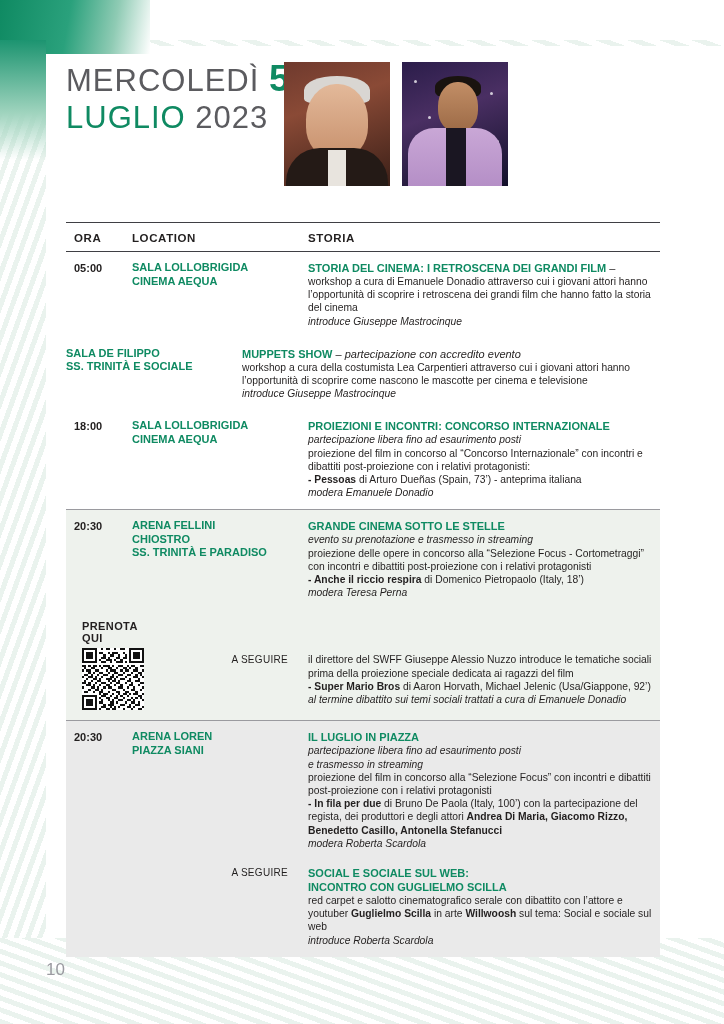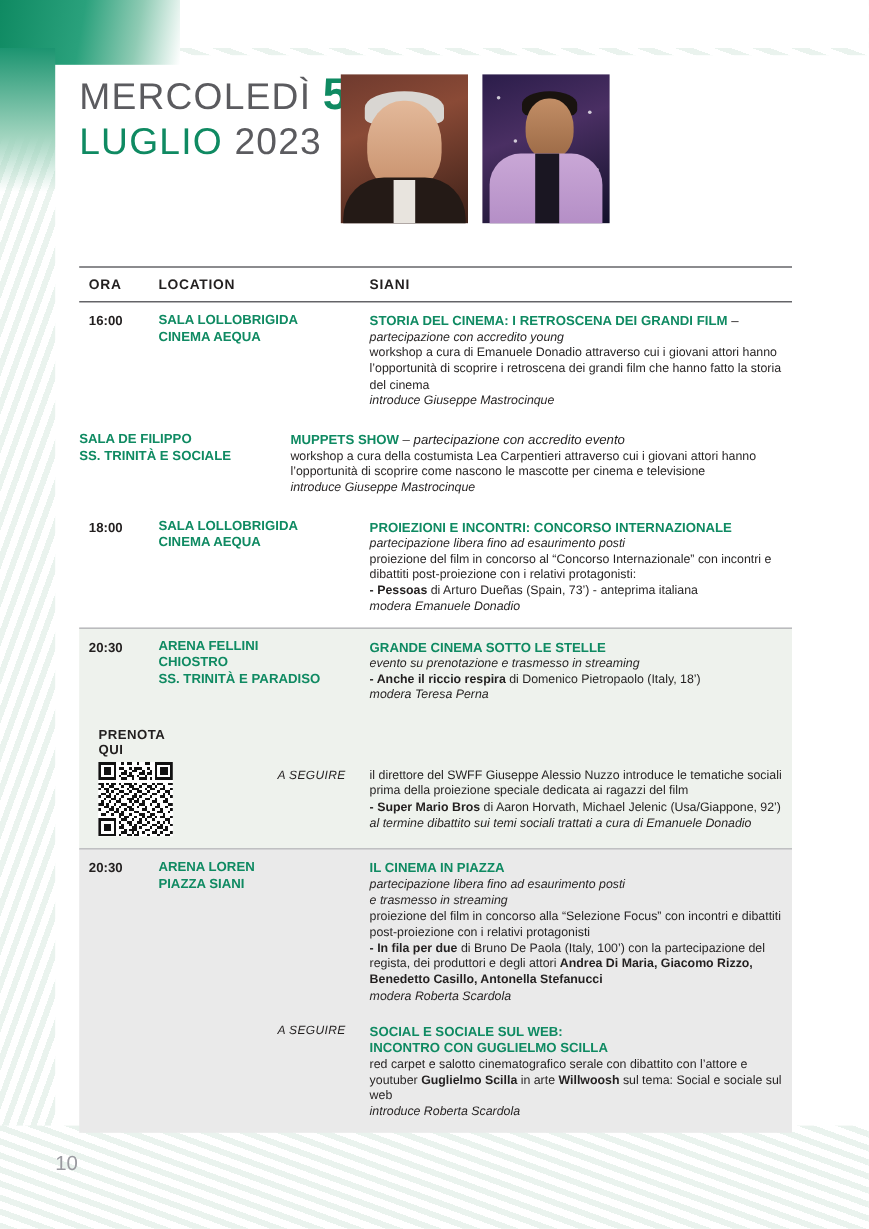--- a/index.html
+++ b/index.html
@@ -144,21 +144,21 @@
   .row .c-eve { font-size:10.3px; line-height:13.2px; color:#221f1f; }
   .ev-title { font-weight:700; color:#0f8a62; font-size:11px; line-height:14px; }
   .ev-title .dash { color:#221f1f; font-weight:400; }
   .ev-it { font-style:italic; }
   .ev-b { font-weight:700; }
 
   .shaded { background:#eef2ed; }
   .shaded2 { background:#eaeaea; }
 
   .aseguire {
-    font-size:10px; font-style:italic; font-weight:400; color:#221f1f;
+    font-size:10px; font-weight:400; color:#221f1f;
     text-align:right; padding-right:12px; letter-spacing:.3px;
   }
 
   .qr-block { margin-top:10px; padding-left:8px; }
   .qr-label { font-size:11px; font-weight:700; letter-spacing:.4px; color:#221f1f; margin-bottom:4px; }
   .qr {
     width:62px; height:62px;
     background:#ffffff;
     position:relative;
   }
@@ -213,33 +213,32 @@
       </div>
     </div>
   </div>
 
   <div class="tbl">
 
     <div class="rule"></div>
     <div class="colhead">
       <div class="c-ora">ORA</div>
       <div class="c-loc">LOCATION</div>
-      <div class="c-eve">SIANI</div>
+      <div class="c-eve">STORIA</div>
     </div>
     <div class="rule"></div>
 
     <div class="row">
-      <div class="c-ora">16:00</div>
+      <div class="c-ora">05:00</div>
       <div class="c-loc" style="white-space:pre-line">SALA LOLLOBRIGIDA
 CINEMA AEQUA</div>
       <div class="c-eve">
         <div class="ev-title">
           <span>STORIA DEL CINEMA: I RETROSCENA DEI GRANDI FILM</span><span class="dash"> –</span>
         </div>
-        <div class="ev-it">partecipazione con accredito young</div>
         <div>workshop a cura di Emanuele Donadio attraverso cui i giovani attori hanno l’opportunità di scoprire i retroscena dei grandi film che hanno fatto la storia del cinema</div>
         <div class="ev-it">introduce Giuseppe Mastrocinque</div>
       </div>
     </div>
 
     <div class="row">
       <div class="c-loc" style="white-space:pre-line">SALA DE FILIPPO
 SS. TRINITÀ E SOCIALE</div>
       <div class="c-eve">
         <div class="ev-title">
@@ -269,20 +268,21 @@
 
     <div class="shaded">
       <div class="row">
         <div class="c-ora">20:30</div>
         <div class="c-loc" style="white-space:pre-line">ARENA FELLINI
 CHIOSTRO
 SS. TRINITÀ E PARADISO</div>
         <div class="c-eve">
           <div class="ev-title">GRANDE CINEMA SOTTO LE STELLE</div>
           <div class="ev-it">evento su prenotazione e trasmesso in streaming</div>
+          <div>proiezione delle opere in concorso alla “Selezione Focus - Cortometraggi” con incontri e dibattiti post-proiezione con i relativi protagonisti</div>
           <div>
             <span class="ev-b">- Anche il riccio respira</span><span> di Domenico Pietropaolo (Italy, 18’)</span>
           </div>
           <div class="ev-it">modera Teresa Perna</div>
         </div>
       </div>
 
       <div class="row" style="padding-top:0">
         <div class="c-ora">
           <div class="qr-block">
@@ -504,21 +504,21 @@
     </div>
 
     <div class="rule-thin"></div>
 
     <div class="shaded2">
       <div class="row">
         <div class="c-ora">20:30</div>
         <div class="c-loc" style="white-space:pre-line">ARENA LOREN
 PIAZZA SIANI</div>
         <div class="c-eve">
-          <div class="ev-title">IL CINEMA IN PIAZZA</div>
+          <div class="ev-title">IL LUGLIO IN PIAZZA</div>
           <div class="ev-it" style="white-space:pre-line">partecipazione libera fino ad esaurimento posti
 e trasmesso in streaming</div>
           <div>proiezione del film in concorso alla “Selezione Focus” con incontri e dibattiti post-proiezione con i relativi protagonisti</div>
           <div>
             <span class="ev-b">- In fila per due</span><span> di Bruno De Paola (Italy, 100’) con la partecipazione del regista, dei produttori e degli attori </span><span class="ev-b">Andrea Di Maria, Giacomo Rizzo, Benedetto Casillo, Antonella Stefanucci</span>
           </div>
           <div class="ev-it">modera Roberta Scardola</div>
         </div>
       </div>
 

